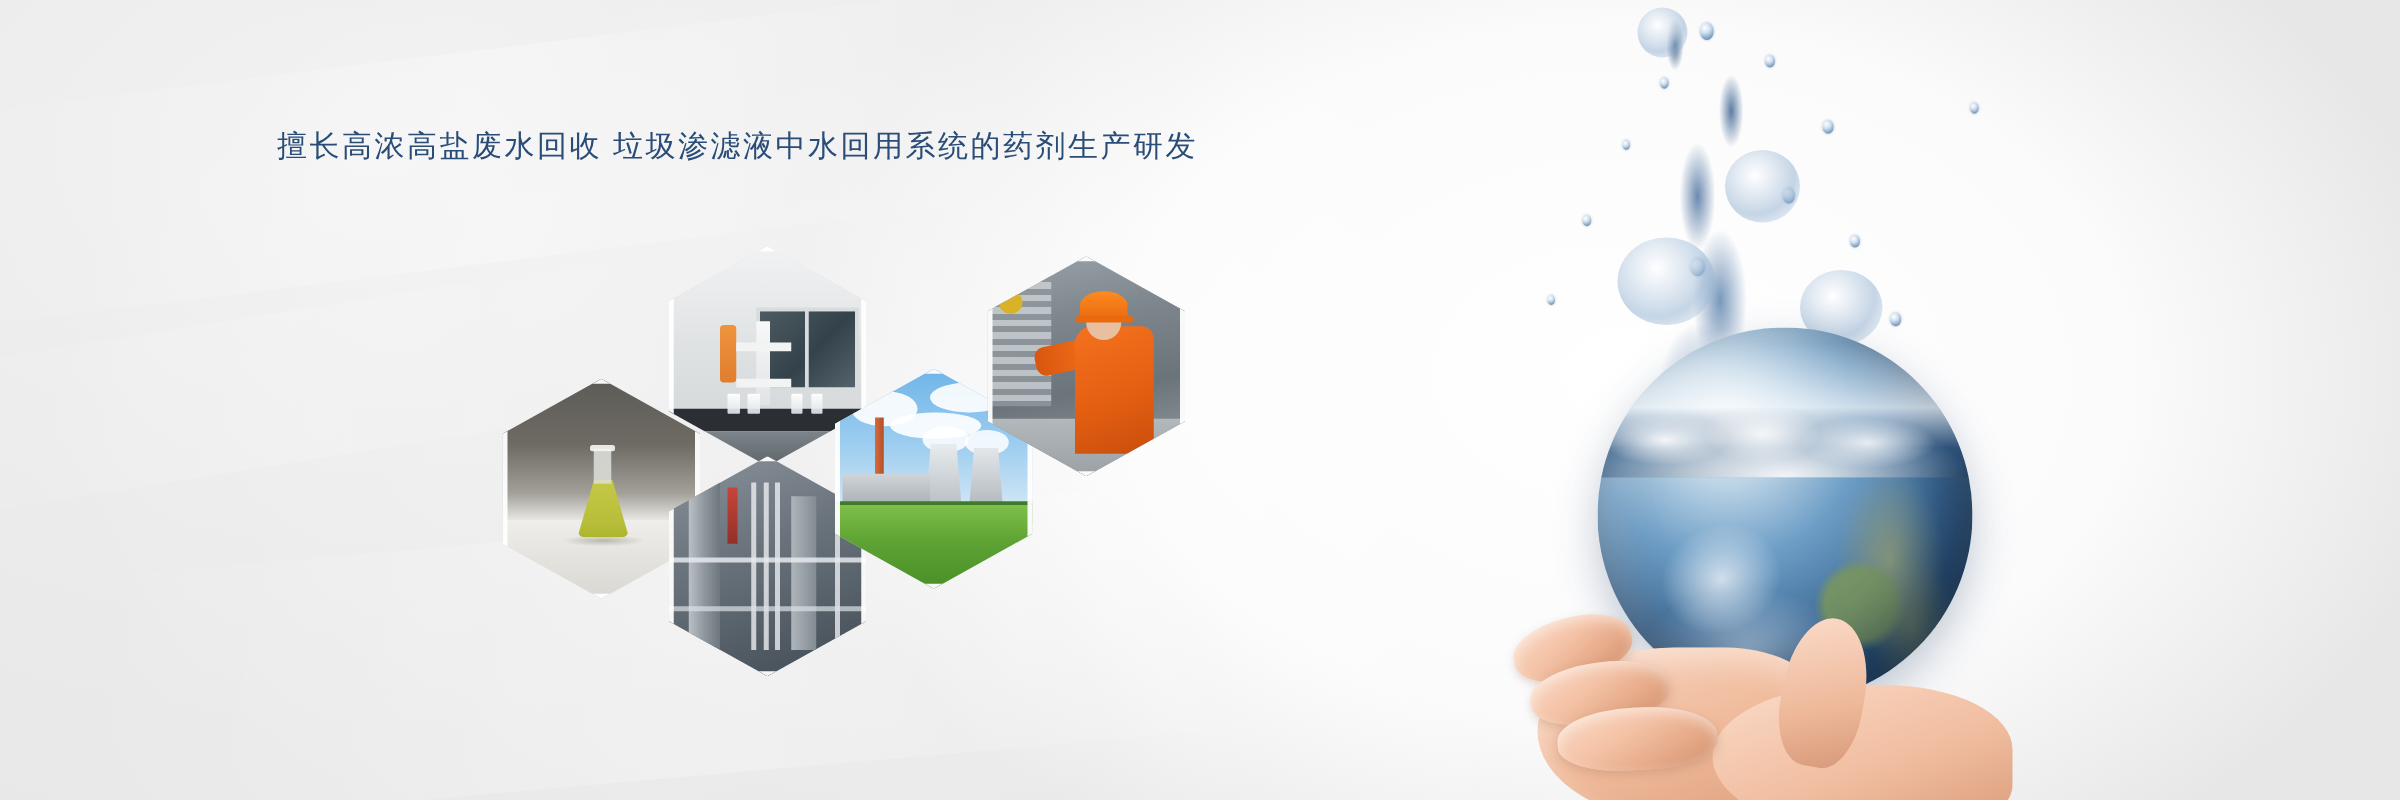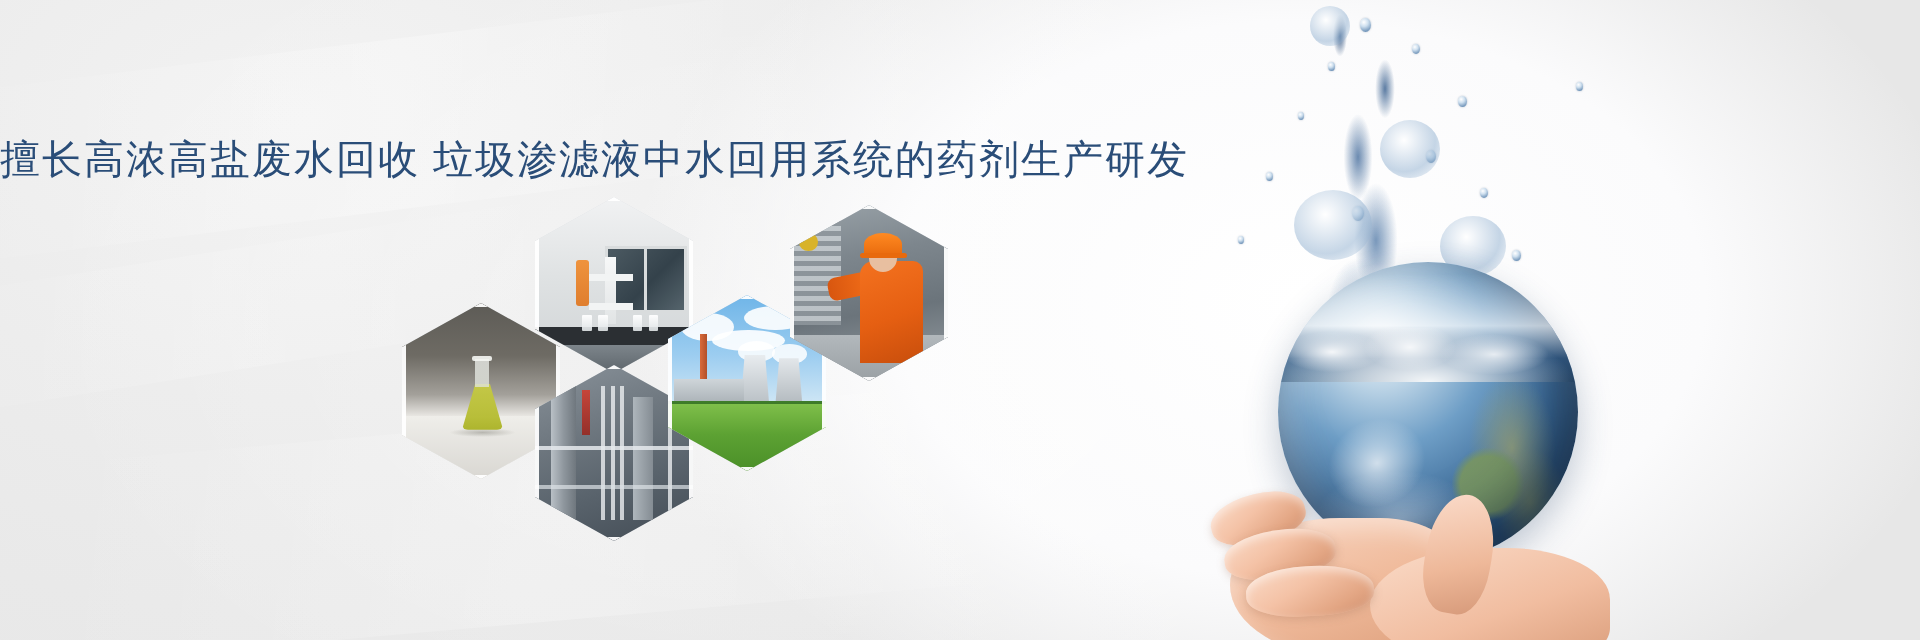--- a/index.html
+++ b/index.html
@@ -69,23 +69,23 @@
   .bracket-left, .bracket-right {
     position:absolute;
     top:0;
     width:2px; height:30px;
     background:#f1592a;
   }
   .bracket-left  { left:0; }
   .bracket-right { right:0; }
 
   .subtitle {
-    margin-top:32px;
+    margin-top:1px;
     font-family:"Liberation Sans", sans-serif;
-    font-size:40px;
+    font-size:24px;
     font-weight:400;
     color:#2a4d78;
     letter-spacing:2px;
     white-space:nowrap;
   }
 
   
   #hex-cluster {
     position:absolute;
     left:230px; top:215px;

